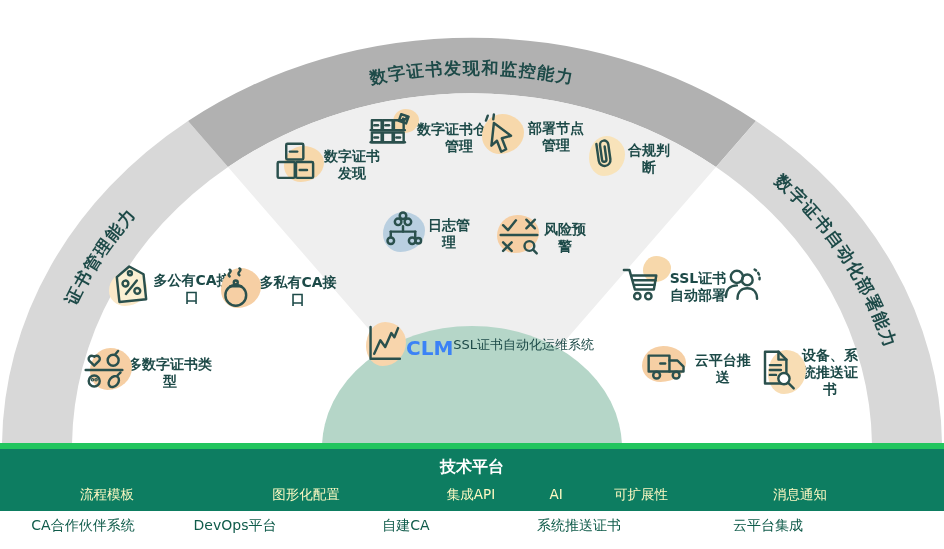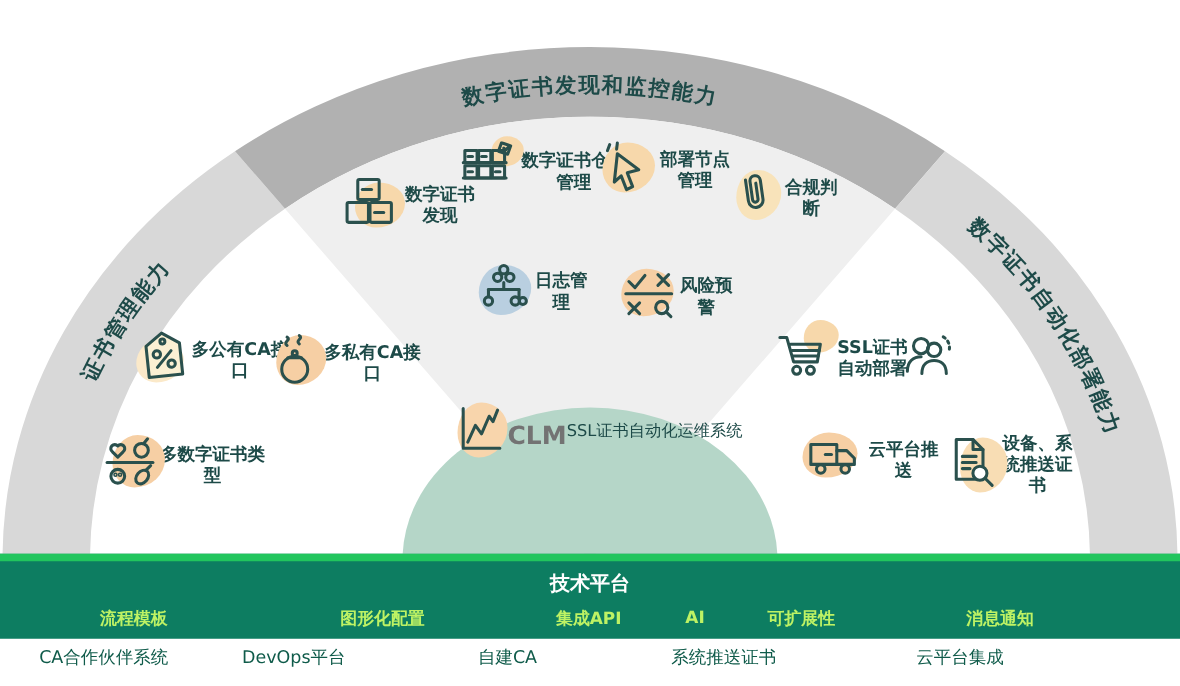--- a/index.html
+++ b/index.html
@@ -9,28 +9,28 @@
   .arc-label{font-size:17px;font-weight:700;fill:#1d4a48;letter-spacing:1.5px;}
   
   .node{position:absolute;transform:translateX(-50%);display:flex;flex-direction:row;align-items:center;}
   .ic{position:relative;width:48px;height:44px;display:flex;align-items:center;justify-content:center;}
   .ic svg{position:relative;width:44px;height:44px;z-index:1;}
   .ic svg *{stroke:#2a504d;stroke-width:2;fill:none;stroke-linecap:round;stroke-linejoin:round;}
   .blob{position:absolute;z-index:0;background:#f7d8ab;
         border-radius:48% 52% 58% 42% / 55% 46% 54% 45%;}
   .lbl{margin-top:5px;font-size:14px;font-weight:700;color:#1d4a48;text-align:center;line-height:1.2;}
   
-  .clm-title{margin-top:8px;font-size:20px;font-weight:700;color:#737373;text-align:center;}
+  .clm-title{margin-top:8px;font-size:20px;font-weight:700;color:#3b82f6;text-align:center;}
   .clm-sub{margin-top:2px;font-size:13px;font-weight:400;color:#1d4a48;text-align:center;white-space:nowrap;}
   
   .bar{position:absolute;left:0;top:443px;width:944px;height:68px;background:#0d7d61;border-top:6px solid #22c55e;box-sizing:border-box;}
   .bar-title{position:absolute;top:8px;left:472px;transform:translateX(-50%);
              color:#fff;font-size:16px;font-weight:700;white-space:nowrap;}
   .feature{position:absolute;top:37px;transform:translateX(-50%);
-           color:#bef264;font-size:13.5px;font-weight:700;white-space:nowrap;}
+           color:#fef9c3;font-size:13.5px;font-weight:400;white-space:nowrap;}
   .integration{position:absolute;top:517px;transform:translateX(-50%);
            color:#0f5b4a;font-size:14px;font-weight:400;white-space:nowrap;}
 </style>
 </head>
 <body>
 
 <div class="stage">
 
   <svg class="fan" width="944" height="443" viewBox="0 0 944 443">
     <path d="M 2,448 A 470,410 0 0 1 188,121 L 228,167 A 400,355 0 0 0 72,448 Z" fill="#d8d8d8"></path>

